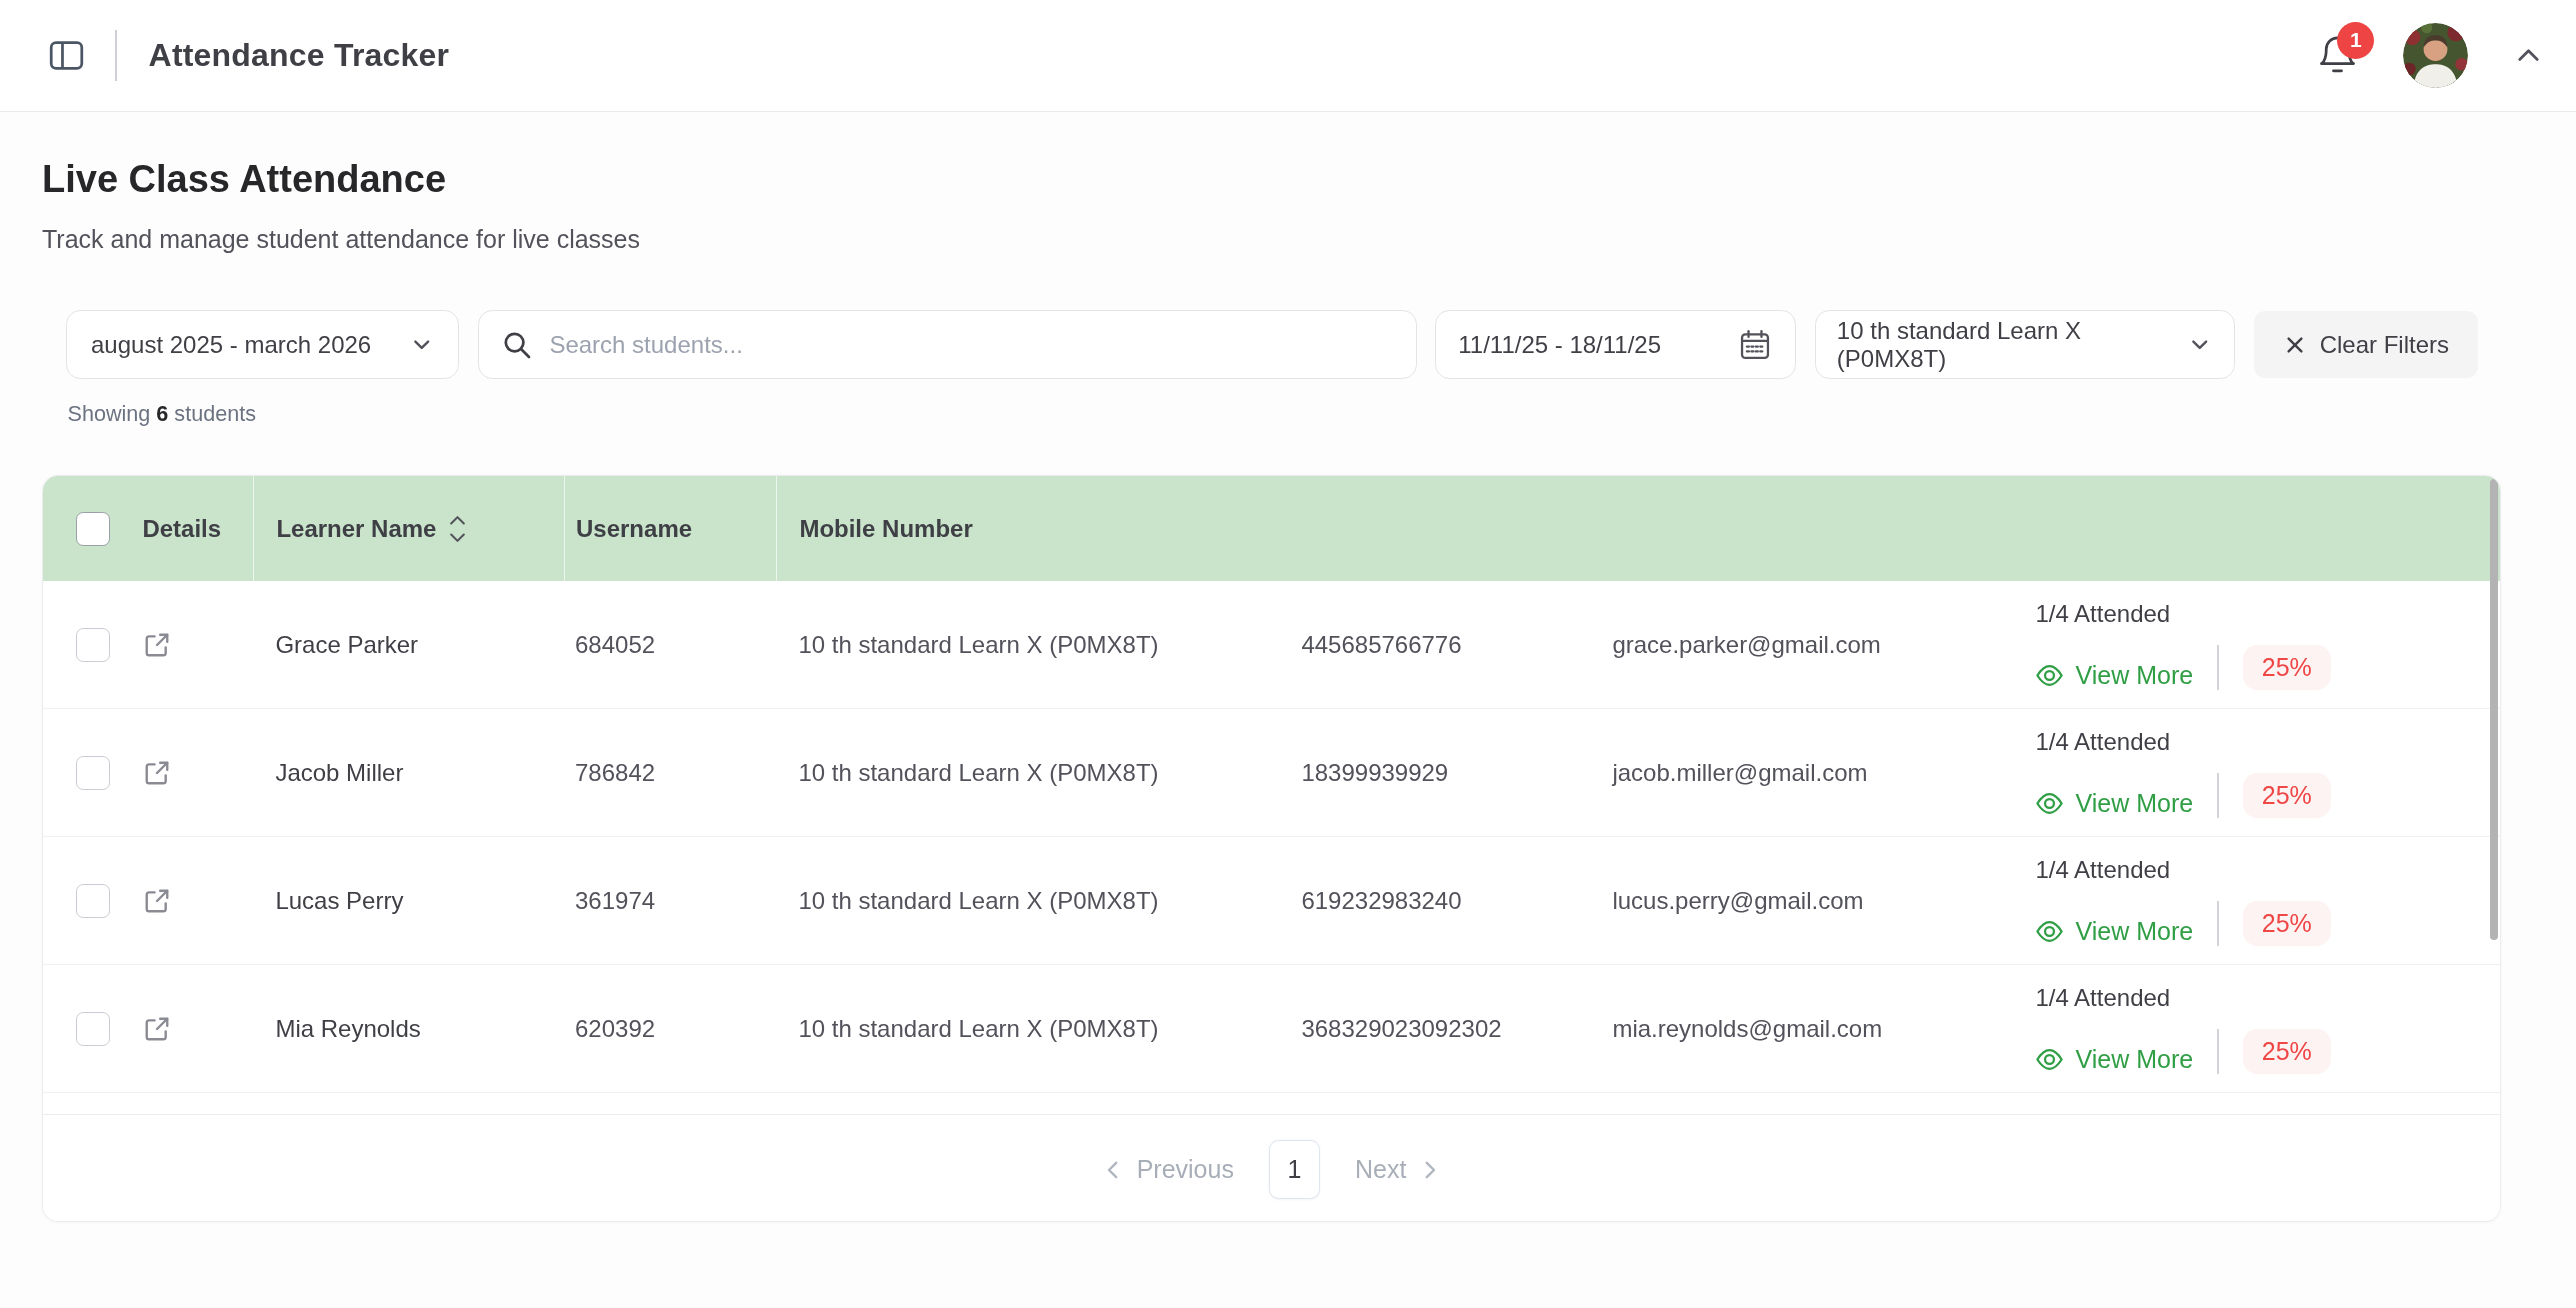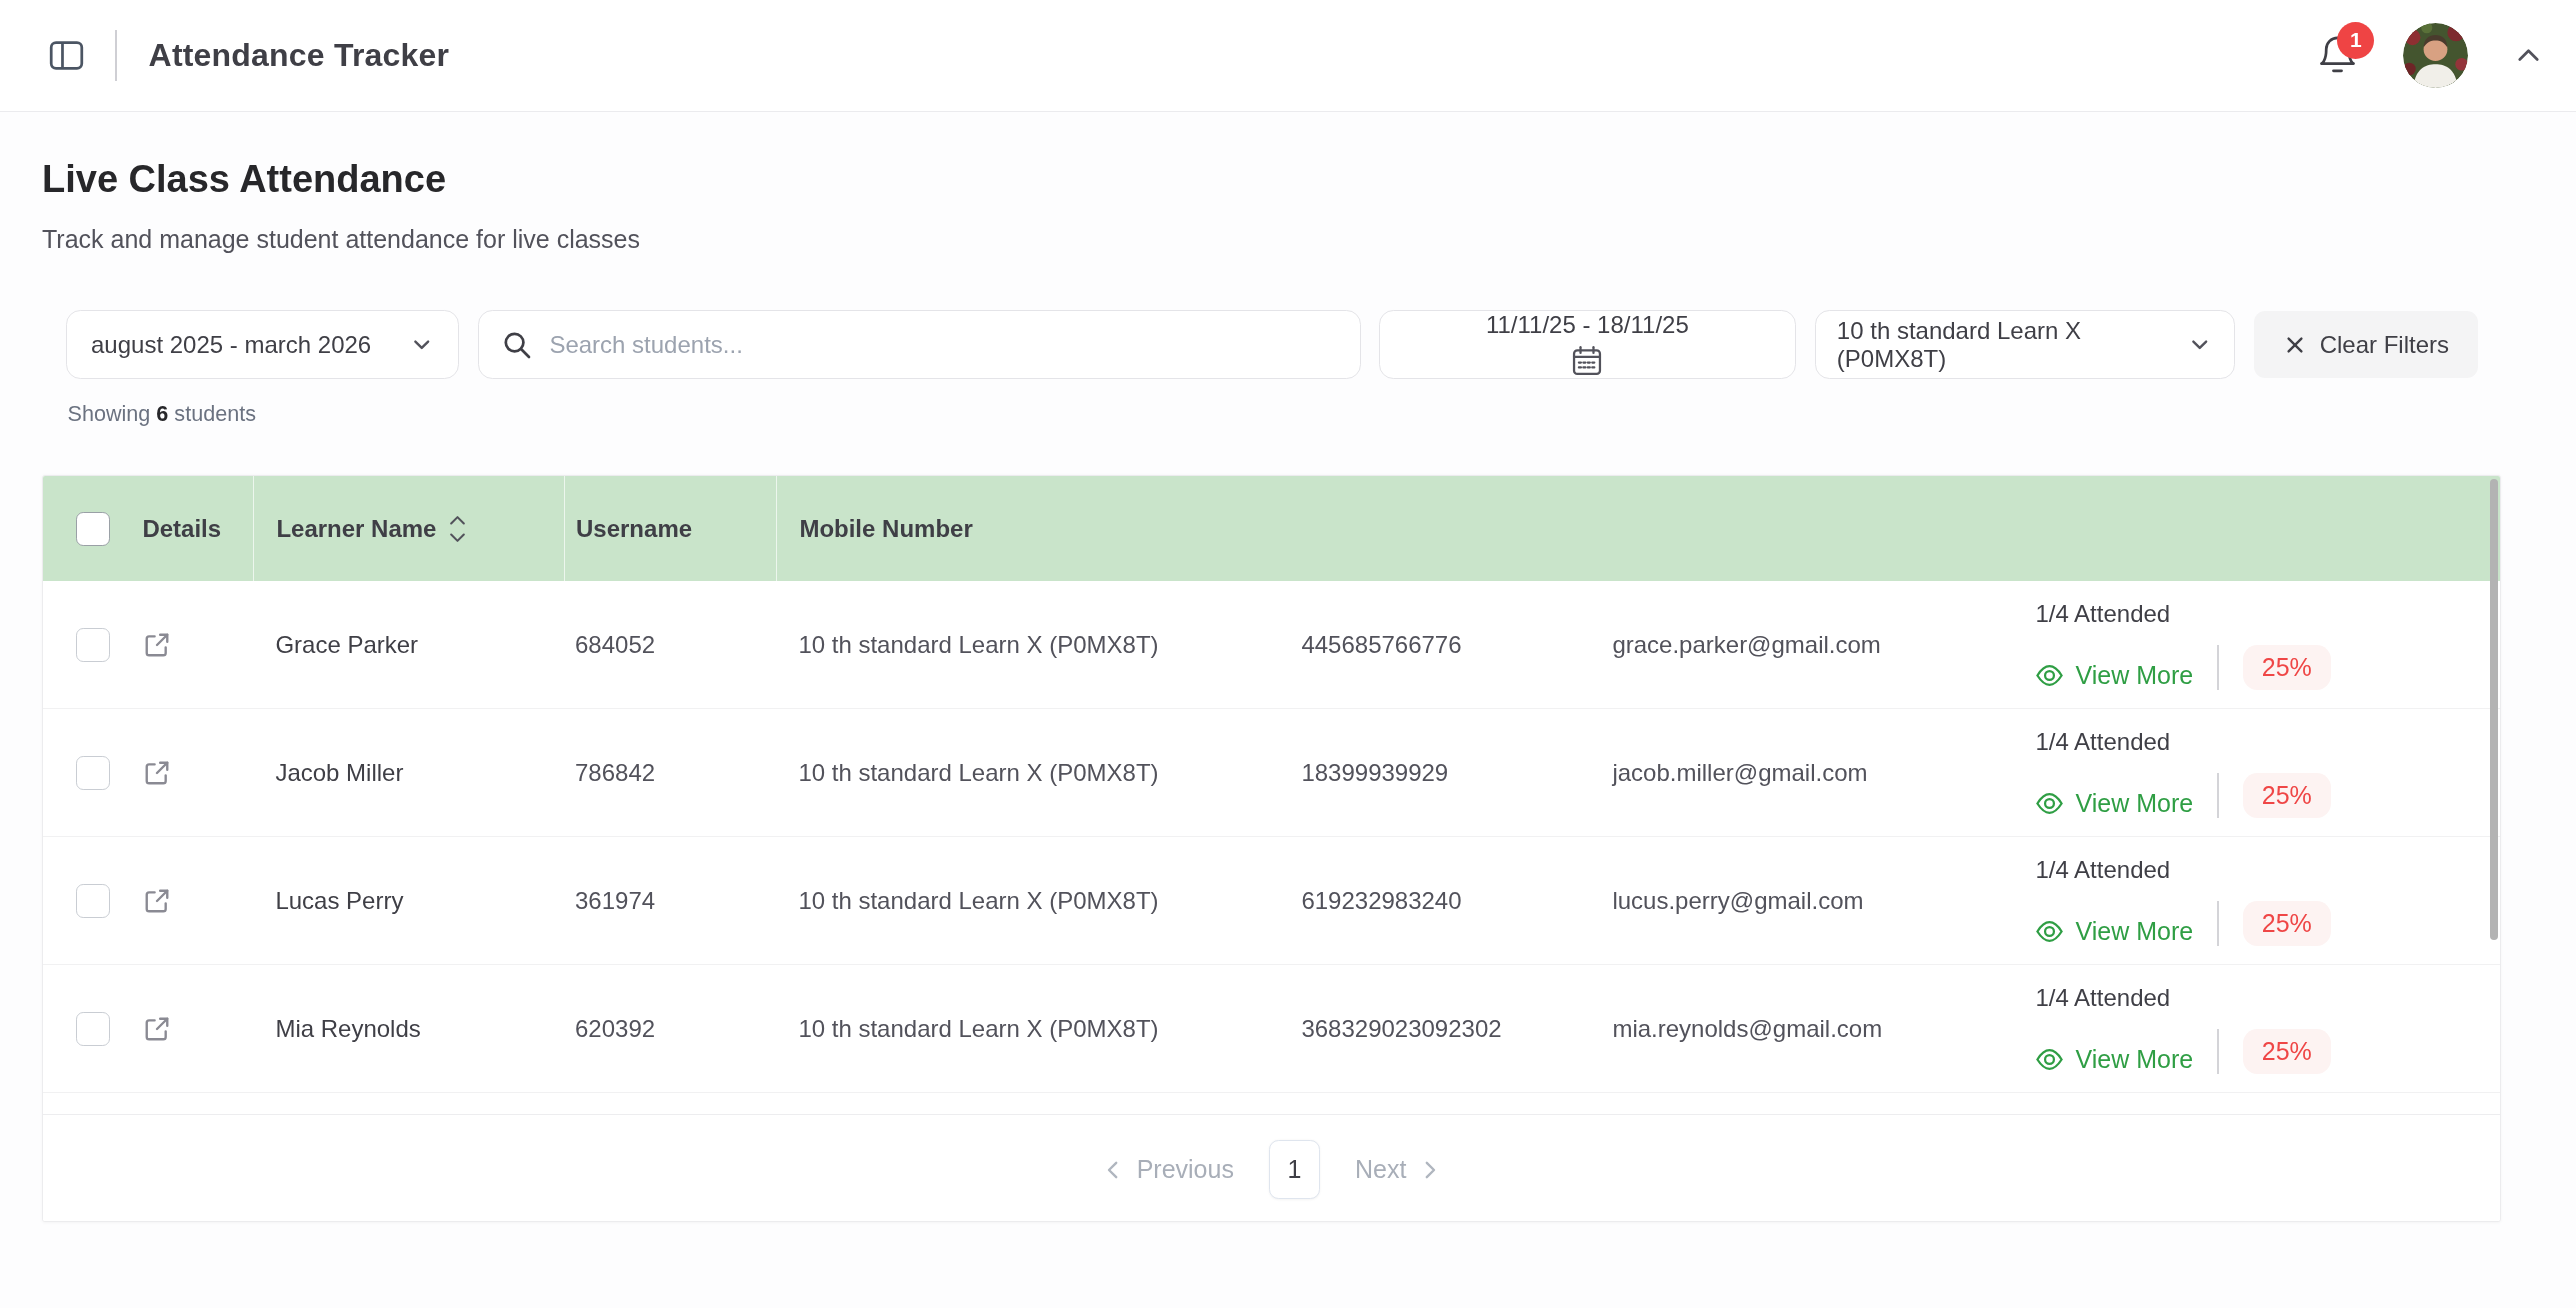--- a/index.html
+++ b/index.html
@@ -28,31 +28,31 @@
 
   
   .filter-row { margin-top:56px; display:flex; align-items:center; gap:19px; padding-left:24px; padding-right:56px; }
   .control { height:69px; background:#fff; border:1.6px solid #e4e4e8; border-radius:14.4px;
              display:flex; align-items:center; font-size:24px; color:#3f3f46; cursor:pointer; }
   .session-select { width:393px; padding:0 24px; justify-content:space-between; }
   .search-box { flex:1; padding:0 22.4px; gap:16px; cursor:text; }
   .search-box input { border:none; outline:none; flex:1; font-size:24px; color:#3f3f46;
                       font-family:"Liberation Sans", sans-serif; background:transparent; }
   .search-box input::placeholder { color:#9ca3af; }
-  .date-box { width:417px; padding:0 22.4px; justify-content:space-between; margin-left:-1.6px;flex-direction:column; }
+  .date-box { width:361px; padding:0 22.4px; justify-content:space-between; margin-left:-1.6px; }
   .batch-select { width:420px; padding:0 21px; justify-content:space-between; }
   .clear-btn { height:67px; background:#f4f4f5; border:none; border-radius:11.2px; padding:0 29px;
                display:flex; align-items:center; gap:12.8px; font-size:24px; font-weight:500;
                color:#3f3f46; cursor:pointer; font-family:"Liberation Sans", sans-serif; }
   .showing { margin-top:22.4px; padding-left:25.5px; font-size:21.6px; color:#6b7280; }
   .showing b { color:#27272a; font-weight:700; }
 
   
   .table-card { position:relative; margin:48px 42px 0 42px; width:2459px; height:747px;
-                background:#fff; border:1.6px solid #ececee; border-radius:3px; overflow:hidden;
+                background:#fff; border:1.6px solid #ececee; border-radius:16px; overflow:hidden;
                 box-shadow:0 0.8px 3.2px rgba(0,0,0,0.04); }
   .thead { display:flex; align-items:center; height:105px; background:#c9e4ca; }
   .th { font-size:24px; font-weight:700; color:#3f3f46; }
   .row { display:flex; align-items:center; height:128px; border-bottom:1.6px solid #f1f1f2; background:#fff; }
   .c1 { width:77px;  flex:none; display:flex; justify-content:flex-end; padding-right:9.6px; }
   .c2 { width:133px; flex:none; padding-left:22.4px; }
   .c3 { width:311px; flex:none; padding-left:22.4px; display:flex; align-items:center; gap:11.2px; }
   .c4 { width:212px; flex:none; padding-left:11px; }
   .c5 { width:503px; flex:none; padding-left:22.4px; }
   .c6 { width:311px; flex:none; padding-left:22.4px; }

